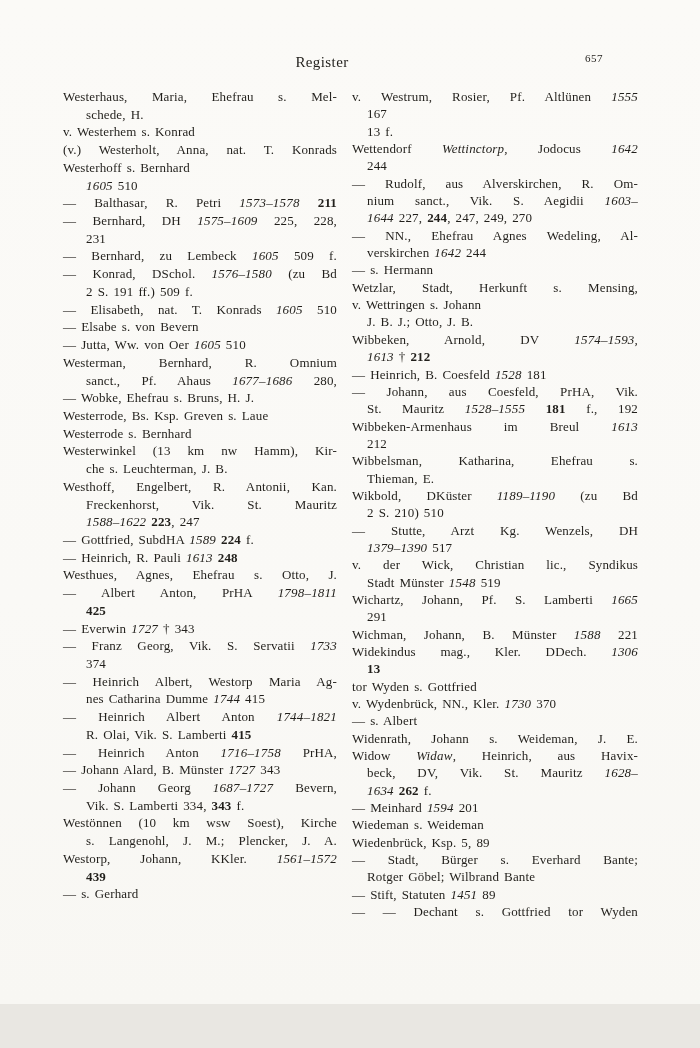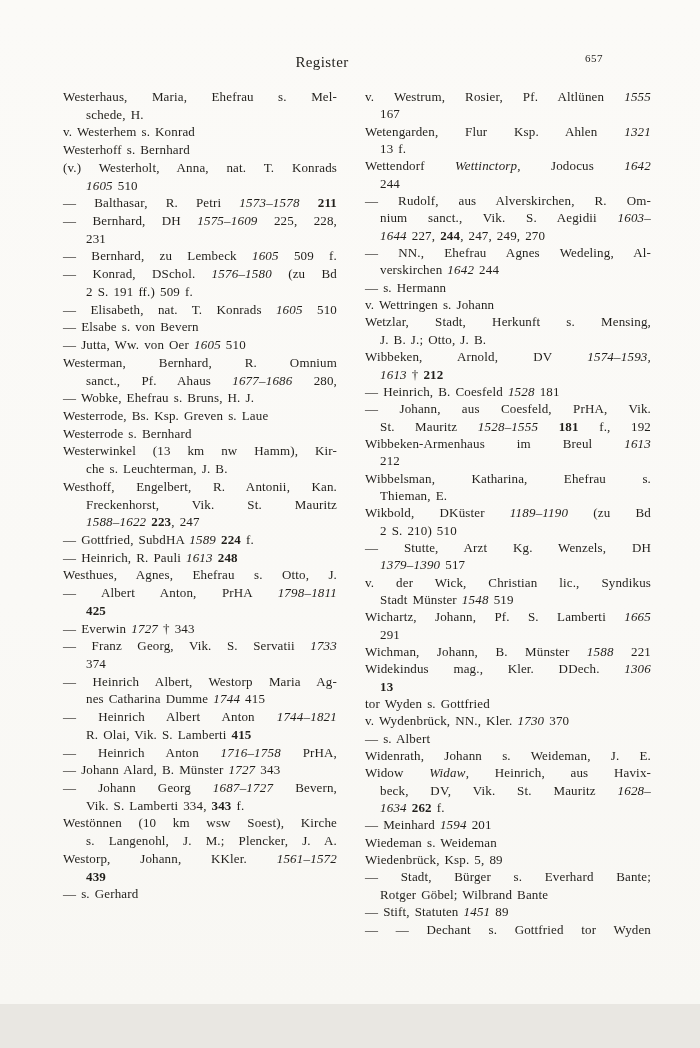--- a/index.html
+++ b/index.html
@@ -16,21 +16,21 @@
   .running-head{
     position:absolute;top:54px;left:0;width:644px;height:20px;
     text-align:center;font-size:15px;letter-spacing:.4px;
   }
   .page-number{
     position:absolute;top:52px;left:563px;width:40px;height:22px;
     text-align:right;font-size:11px;letter-spacing:.5px;
   }
   .col{position:absolute;top:88px;font-size:13px;letter-spacing:.15px;word-spacing:1.6px;}
   .col-left{left:63px;width:274px;}
-  .col-right{left:365px;width:286px;}
+  .col-right{left:352px;width:286px;}
   .line{line-height:17.72px;white-space:nowrap;}
   .col-right .line{line-height:17.34px;}
   .line.ind{padding-left:23px;}
   .col-right .line.ind{padding-left:15px;}
   .line.jst{
     white-space:normal;
     text-align:justify;text-align-last:justify;text-justify:inter-word;
   }
   .i{font-style:italic;letter-spacing:.2px;}
   .b{font-weight:bold;}
@@ -38,22 +38,22 @@
 </head>
 <body>
 
 <div class="page">
   <div class="running-head">Register</div>
   <div class="page-number">657</div>
   <div class="col col-left">
       <div class="line jst"><span>Westerhaus, Maria, Ehefrau s. Mel-</span></div>
       <div class="line ind"><span>schede, H.</span></div>
       <div class="line"><span>v. Westerhem s. Konrad</span></div>
+      <div class="line jst"><span>(v.) Westerholt, Anna, nat. T. Konrads</span></div>
       <div class="line"><span>Westerhoff s. Bernhard</span></div>
-      <div class="line jst"><span>(v.) Westerholt, Anna, nat. T. Konrads</span></div>
       <div class="line ind"><span class="i">1605</span><span> 510</span></div>
       <div class="line jst"><span>— Balthasar, R. Petri </span><span class="i">1573–1578</span><span> </span><span class="b">211</span></div>
       <div class="line jst"><span>— Bernhard, DH </span><span class="i">1575–1609</span><span> 225, 228,</span></div>
       <div class="line ind"><span>231</span></div>
       <div class="line jst"><span>— Bernhard, zu Lembeck </span><span class="i">1605</span><span> 509 f.</span></div>
       <div class="line jst"><span>— Konrad, DSchol. </span><span class="i">1576–1580</span><span> (zu Bd</span></div>
       <div class="line ind"><span>2 S. 191 ff.) 509 f.</span></div>
       <div class="line jst"><span>— Elisabeth, nat. T. Konrads </span><span class="i">1605</span><span> 510</span></div>
       <div class="line"><span>— Elsabe s. von Bevern</span></div>
       <div class="line"><span>— Jutta, Ww. von Oer </span><span class="i">1605</span><span> 510</span></div>
@@ -85,32 +85,31 @@
       <div class="line ind"><span>Vik. S. Lamberti 334, </span><span class="b">343</span><span> f.</span></div>
       <div class="line jst"><span>Westönnen (10 km wsw Soest), Kirche</span></div>
       <div class="line ind jst"><span>s. Langenohl, J. M.; Plencker, J. A.</span></div>
       <div class="line jst"><span>Westorp, Johann, KKler. </span><span class="i">1561–1572</span></div>
       <div class="line ind"><span class="b">439</span></div>
       <div class="line"><span>— s. Gerhard</span></div>
     </div>
   <div class="col col-right">
       <div class="line jst"><span>v. Westrum, Rosier, Pf. Altlünen </span><span class="i">1555</span></div>
       <div class="line ind"><span>167</span></div>
-      <div class="line jst"><span>Wetengarden, Flur Ksp. Ahlen </span><span class="i">1321</span></div>
       <div class="line ind"><span>13 f.</span></div>
       <div class="line jst"><span>Wettendorf </span><span class="i">Wettinctorp</span><span>, Jodocus </span><span class="i">1642</span></div>
       <div class="line ind"><span>244</span></div>
       <div class="line jst"><span>— Rudolf, aus Alverskirchen, R. Om-</span></div>
       <div class="line ind jst"><span>nium sanct., Vik. S. Aegidii </span><span class="i">1603–</span></div>
       <div class="line ind"><span class="i">1644</span><span> 227, </span><span class="b">244</span><span>, 247, 249, 270</span></div>
       <div class="line jst"><span>— NN., Ehefrau Agnes Wedeling, Al-</span></div>
       <div class="line ind"><span>verskirchen </span><span class="i">1642</span><span> 244</span></div>
       <div class="line"><span>— s. Hermann</span></div>
+      <div class="line jst"><span>Wetzlar, Stadt, Herkunft s. Mensing,</span></div>
       <div class="line"><span>v. Wettringen s. Johann</span></div>
-      <div class="line jst"><span>Wetzlar, Stadt, Herkunft s. Mensing,</span></div>
       <div class="line ind"><span>J. B. J.; Otto, J. B.</span></div>
       <div class="line jst"><span>Wibbeken, Arnold, DV </span><span class="i">1574–1593,</span></div>
       <div class="line ind"><span class="i">1613</span><span> † </span><span class="b">212</span></div>
       <div class="line"><span>— Heinrich, B. Coesfeld </span><span class="i">1528</span><span> 181</span></div>
       <div class="line jst"><span>— Johann, aus Coesfeld, PrHA, Vik.</span></div>
       <div class="line ind jst"><span>St. Mauritz </span><span class="i">1528–1555</span><span> </span><span class="b">181</span><span> f., 192</span></div>
       <div class="line jst"><span>Wibbeken-Armenhaus im Breul </span><span class="i">1613</span></div>
       <div class="line ind"><span>212</span></div>
       <div class="line jst"><span>Wibbelsman, Katharina, Ehefrau s.</span></div>
       <div class="line ind"><span>Thieman, E.</span></div>

